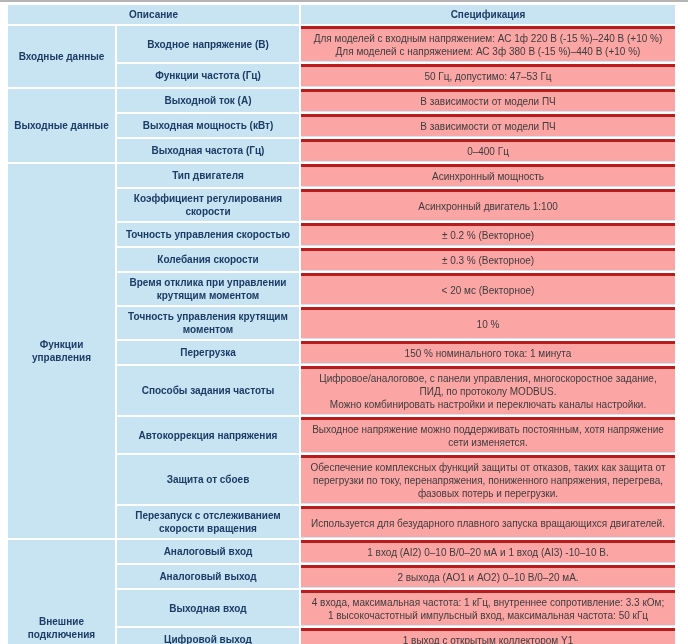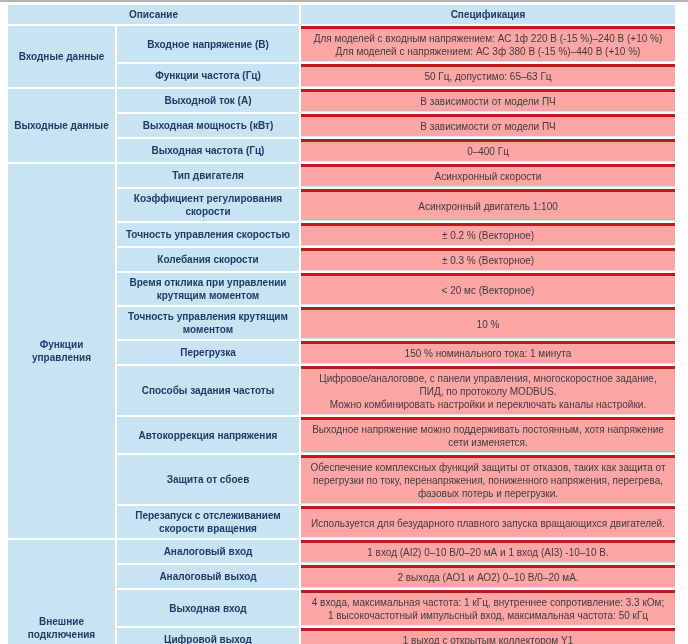--- a/index.html
+++ b/index.html
@@ -70,42 +70,42 @@
     </tr>
 
     <tr>
       <td rowspan="2" class="blue">Входные данные</td>
       <td class="blue">Входное напряжение (В)</td>
       <td class="spec">Для моделей с входным напряжением: АС 1ф 220 В (-15 %)–240 В (+10 %)
 Для моделей с напряжением: АС 3ф 380 В (-15 %)–440 В (+10 %)</td>
     </tr>
     <tr>
       <td class="blue">Функции частота (Гц)</td>
-      <td class="spec">50 Гц, допустимо: 65–63 Гц</td>
+      <td class="spec">50 Гц, допустимо: 47–53 Гц</td>
     </tr>
 
     <tr>
       <td rowspan="3" class="blue">Выходные данные</td>
       <td class="blue">Выходной ток (А)</td>
       <td class="spec">В зависимости от модели ПЧ</td>
     </tr>
     <tr>
       <td class="blue">Выходная мощность (кВт)</td>
       <td class="spec">В зависимости от модели ПЧ</td>
     </tr>
     <tr>
       <td class="blue">Выходная частота (Гц)</td>
       <td class="spec">0–400 Гц</td>
     </tr>
 
     <tr>
       <td rowspan="11" class="blue">Функции
 управления</td>
       <td class="blue">Тип двигателя</td>
-      <td class="spec">Асинхронный скорости</td>
+      <td class="spec">Асинхронный мощность</td>
     </tr>
     <tr>
       <td class="blue">Коэффициент регулирования
 скорости</td>
       <td class="spec">Асинхронный двигатель 1:100</td>
     </tr>
     <tr>
       <td class="blue">Точность управления скоростью</td>
       <td class="spec">± 0.2 % (Векторное)</td>
     </tr>

